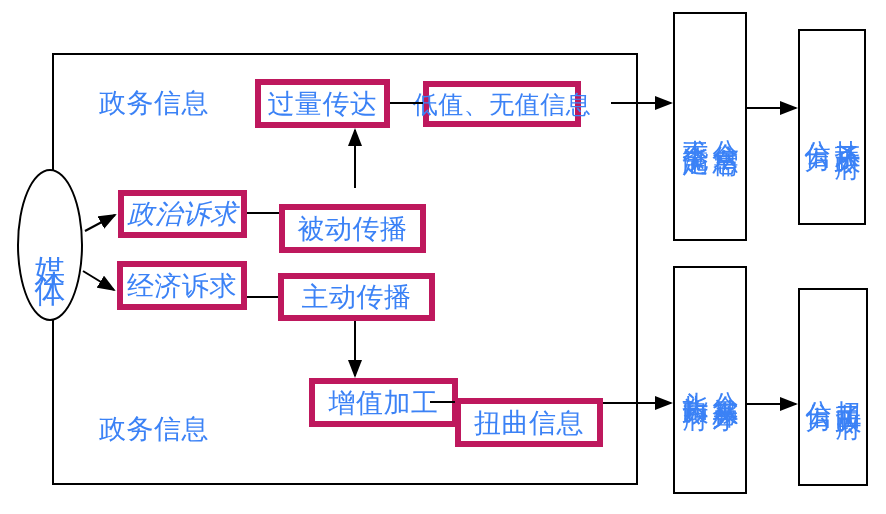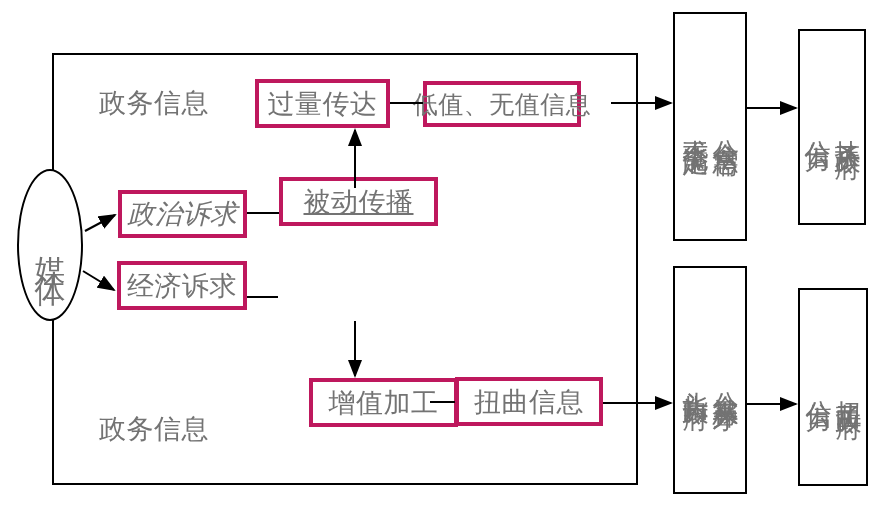--- a/index.html
+++ b/index.html
@@ -1,18 +1,18 @@
 <!DOCTYPE html>
 <html><head>
 <meta charset="utf-8">
 <style>
   html,body { margin:0; padding:0; background:#fff; }
   .stage {
     position:relative; width:886px; height:514px; background:#ffffff;
-    font-family:"Liberation Serif","DejaVu Serif",serif; color:#737373;
+    font-family:"Liberation Serif","DejaVu Serif",serif; color:#3b82f6;
     overflow:hidden;
   }
   .outer-rect {
     position:absolute; left:52px; top:53px; width:586px; height:432px;
     box-sizing:border-box; border:2px solid #000; background:transparent;
   }
   .ellipse {
     position:absolute; left:17px; top:169px; width:66px; height:152px;
     box-sizing:border-box; border:2px solid #000; border-radius:50%;
     background:#fff; display:flex; align-items:center; justify-content:center;
@@ -22,32 +22,32 @@
     writing-mode:vertical-rl; text-orientation:mixed;
     font-size:31px; letter-spacing:20px; line-height:1; margin-top:14px;
   }
   .flabel {
     position:absolute; font-size:27px; letter-spacing:0.5px; z-index:2;
     white-space:nowrap;
   }
   .lbl-top { left:99px; top:85px; }
   .lbl-bottom { left:99px; top:411px; }
   .box {
-    position:absolute; box-sizing:border-box; border:4px solid #be185d;
+    position:absolute; box-sizing:border-box; border:6px solid #be185d;
     background:#fff; display:flex; align-items:center; justify-content:center;
     font-size:27px; letter-spacing:0.5px; z-index:2; white-space:nowrap;
   }
   .b-overload  { left:255px; top:79px;  width:135px; height:49px; }
   .b-lowvalue  { left:423px; top:81px;  width:158px; height:46px; font-size:25px; }
   .b-political { left:118px; top:190px; width:129px; height:48px;font-style:italic; }
-  .b-passive   { left:279px; top:177px; width:159px; height:49px;text-decoration:underline; }
+  .b-passive   { left:279px; top:204px; width:147px; height:49px; }
   .b-economic  { left:117px; top:261px; width:130px; height:49px; }
   .b-active    { left:278px; top:273px; width:157px; height:48px; }
   .b-valueadd  { left:281px; top:378px; width:149px; height:49px;margin-left:28px; }
-  .b-distort   { left:455px; top:377px; width:148px; height:49px; }
+  .b-distort   { left:455px; top:398px; width:148px; height:49px; }
   .vbox {
     position:absolute; box-sizing:border-box; border:2px solid #000;
     background:#fff; display:flex; align-items:center; justify-content:center;
     z-index:2;
   }
   .v-a { left:673px; top:12px;  width:74px; height:229px; }
   .v-b { left:798px; top:29px;  width:68px; height:196px; }
   .v-c { left:673px; top:266px; width:74px; height:228px; }
   .v-d { left:798px; top:288px; width:70px; height:198px; }
   .vtext {
@@ -68,20 +68,21 @@
 
   <div class="ellipse">
     <span class="media-text">媒体</span>
   </div>
 
   <div class="box b-overload">过量传达</div>
   <div class="box b-lowvalue">低值、无值信息</div>
   <div class="box b-political">政治诉求</div>
   <div class="box b-passive">被动传播</div>
   <div class="box b-economic">经济诉求</div>
+  <div class="box b-active">主动传播</div>
   <div class="box b-valueadd">增值加工</div>
   <div class="box b-distort">扭曲信息</div>
 
   <div class="vbox v-a">
     <span class="vtext">公众信息需
 求不能满足</span>
   </div>
   <div class="vbox v-b">
     <span class="vtext">抹杀了政府
 公信力</span>

